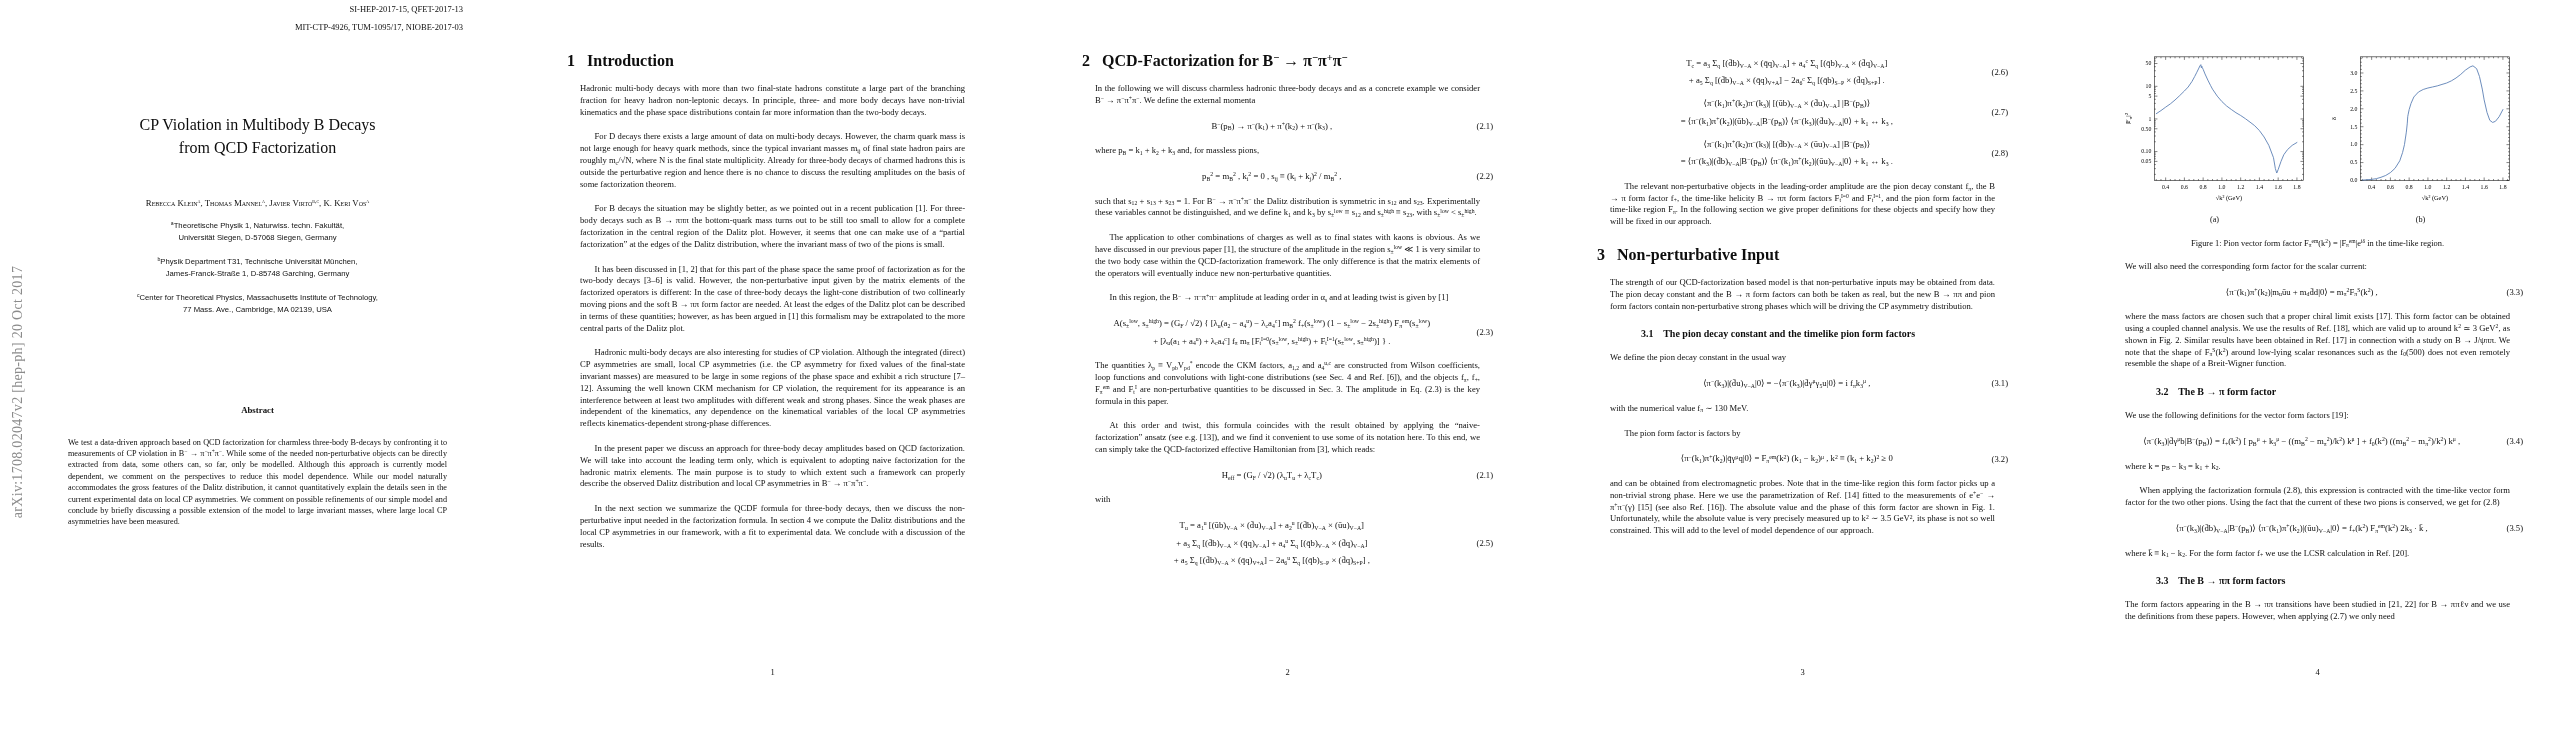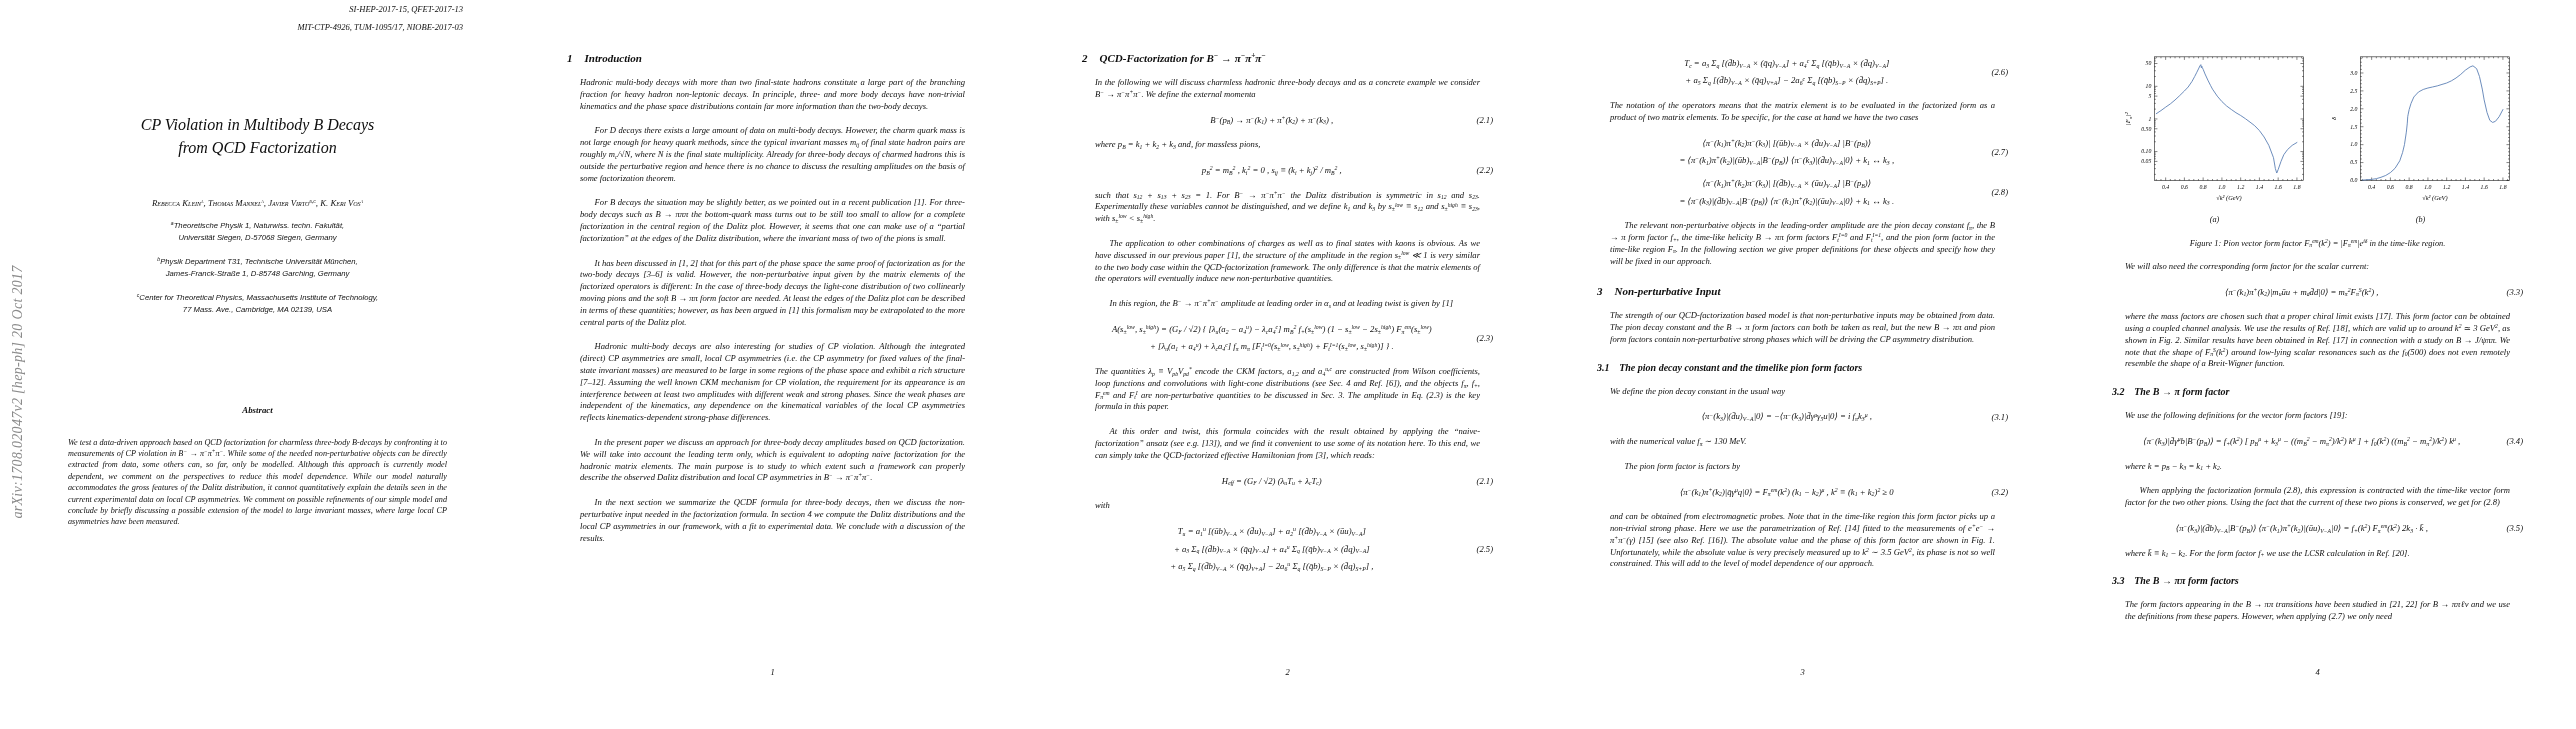--- a/index.html
+++ b/index.html
@@ -1,32 +1,32 @@
 <!DOCTYPE html>
 <html style="font-size:9.7px"><head>
 <meta charset="utf-8">
 <style>
   html,body{margin:0;padding:0;background:#ffffff;}
   .sheet{width:2576px;height:729px;display:flex;background:#ffffff;overflow:hidden;
          font-family:"Liberation Serif","DejaVu Serif",serif;color:#0e0e0e;}
   .page{flex:0 0 515px;width:515px;height:729px;position:relative;box-sizing:border-box;
-        padding:52px 52px 5px 52px;overflow:hidden;background:#ffffff;font-style:italic;}
+        padding:52px 52px 5px 52px;overflow:hidden;background:#ffffff;}
   .page > :first-child{margin-top:0;}
   .page-title-page{padding-top:0;}
 
   
   .para{font-size:8.6px;line-height:11.8px;text-align:justify;margin:13px;text-indent:14.6px;}
   .para.noindent{text-indent:0;}
   sup{font-size:66%;position:relative;top:-0.5em;line-height:0;vertical-align:baseline;}
   sub{font-size:66%;position:relative;top:0.3em;line-height:0;vertical-align:baseline;}
 
-  .h1{font-size:11px;font-weight:bold;margin:18px 0 12px 0;}
+  .h1{font-size:16px;font-weight:bold;margin:18px 0 12px 0;}
   .h1 .secnum{margin-right:12px;}
   .h2{font-size:10px;font-weight:bold;margin:16px 0 9.7px 0;}
-  .h2 .secnum{margin-right:9.7px;}
+  .h2 .secnum{margin-right:9.7px;margin-left:44px;}
 
   .eq{position:relative;margin:10.3px 0;padding-right:35px;padding-left:3.6px;text-align:center;
       font-size:8.7px;line-height:1.45;}
   .eq .eqline{margin:4.9px 0;}
   .eq .eqno{position:absolute;right:0;top:50%;transform:translateY(-50%);font-size:8.6px;}
 
   .pagenum{position:absolute;bottom:52px;left:0;right:0;text-align:center;font-size:8.5px;}
 
   
   .reports{margin-top:56px;text-align:right;font-size:8.5px;line-height:2.15;}
@@ -123,21 +123,20 @@
           <span class="eqno">(2.5)</span>
         </div>
         <div class="pagenum">2</div>
       </div>
       <div class="page">
         <div class="eq">
           <div class="eqline">T<sub>c</sub>  =  a<sub>3</sub> Σ<sub>q</sub> [(d̄b)<sub>V−A</sub> × (q̄q)<sub>V−A</sub>] + a<sub>4</sub><sup>c</sup> Σ<sub>q</sub> [(q̄b)<sub>V−A</sub> × (d̄q)<sub>V−A</sub>]</div>
           <div class="eqline">+  a<sub>5</sub> Σ<sub>q</sub> [(d̄b)<sub>V−A</sub> × (q̄q)<sub>V+A</sub>] − 2a<sub>6</sub><sup>c</sup> Σ<sub>q</sub> [(q̄b)<sub>S−P</sub> × (d̄q)<sub>S+P</sub>] .</div>
           <span class="eqno">(2.6)</span>
         </div>
-        <div class="para noindent">The notation of the operators means that the matrix element is to be evaluated in the factorized form as a product of two matrix elements. To be specific, for the case at hand we have the two cases</div>
         <div class="eq">
           <div class="eqline">⟨π<sup>−</sup>(k<sub>1</sub>)π<sup>+</sup>(k<sub>2</sub>)π<sup>−</sup>(k<sub>3</sub>)| [(ūb)<sub>V−A</sub> × (d̄u)<sub>V−A</sub>] |B<sup>−</sup>(p<sub>B</sub>)⟩</div>
           <div class="eqline">= ⟨π<sup>−</sup>(k<sub>1</sub>)π<sup>+</sup>(k<sub>2</sub>)|(ūb)<sub>V−A</sub>|B<sup>−</sup>(p<sub>B</sub>)⟩ ⟨π<sup>−</sup>(k<sub>3</sub>)|(d̄u)<sub>V−A</sub>|0⟩ + k<sub>1</sub> ↔ k<sub>3</sub> ,</div>
           <span class="eqno">(2.7)</span>
         </div>
         <div class="eq">
           <div class="eqline">⟨π<sup>−</sup>(k<sub>1</sub>)π<sup>+</sup>(k<sub>2</sub>)π<sup>−</sup>(k<sub>3</sub>)| [(d̄b)<sub>V−A</sub> × (ūu)<sub>V−A</sub>] |B<sup>−</sup>(p<sub>B</sub>)⟩</div>
           <div class="eqline">= ⟨π<sup>−</sup>(k<sub>3</sub>)|(d̄b)<sub>V−A</sub>|B<sup>−</sup>(p<sub>B</sub>)⟩ ⟨π<sup>−</sup>(k<sub>1</sub>)π<sup>+</sup>(k<sub>2</sub>)|(ūu)<sub>V−A</sub>|0⟩ + k<sub>1</sub> ↔ k<sub>3</sub> .</div>
           <span class="eqno">(2.8)</span>
         </div>

